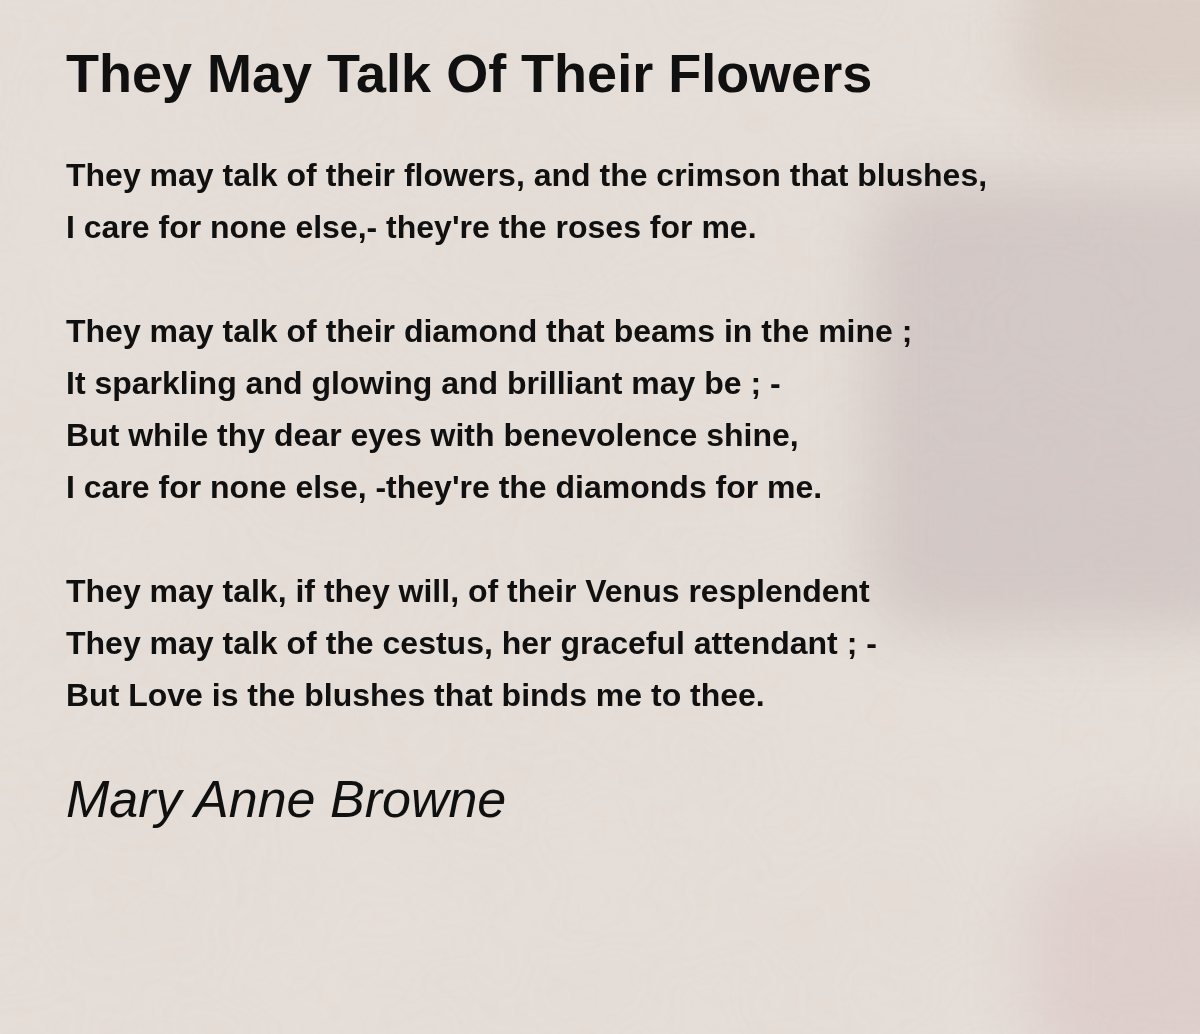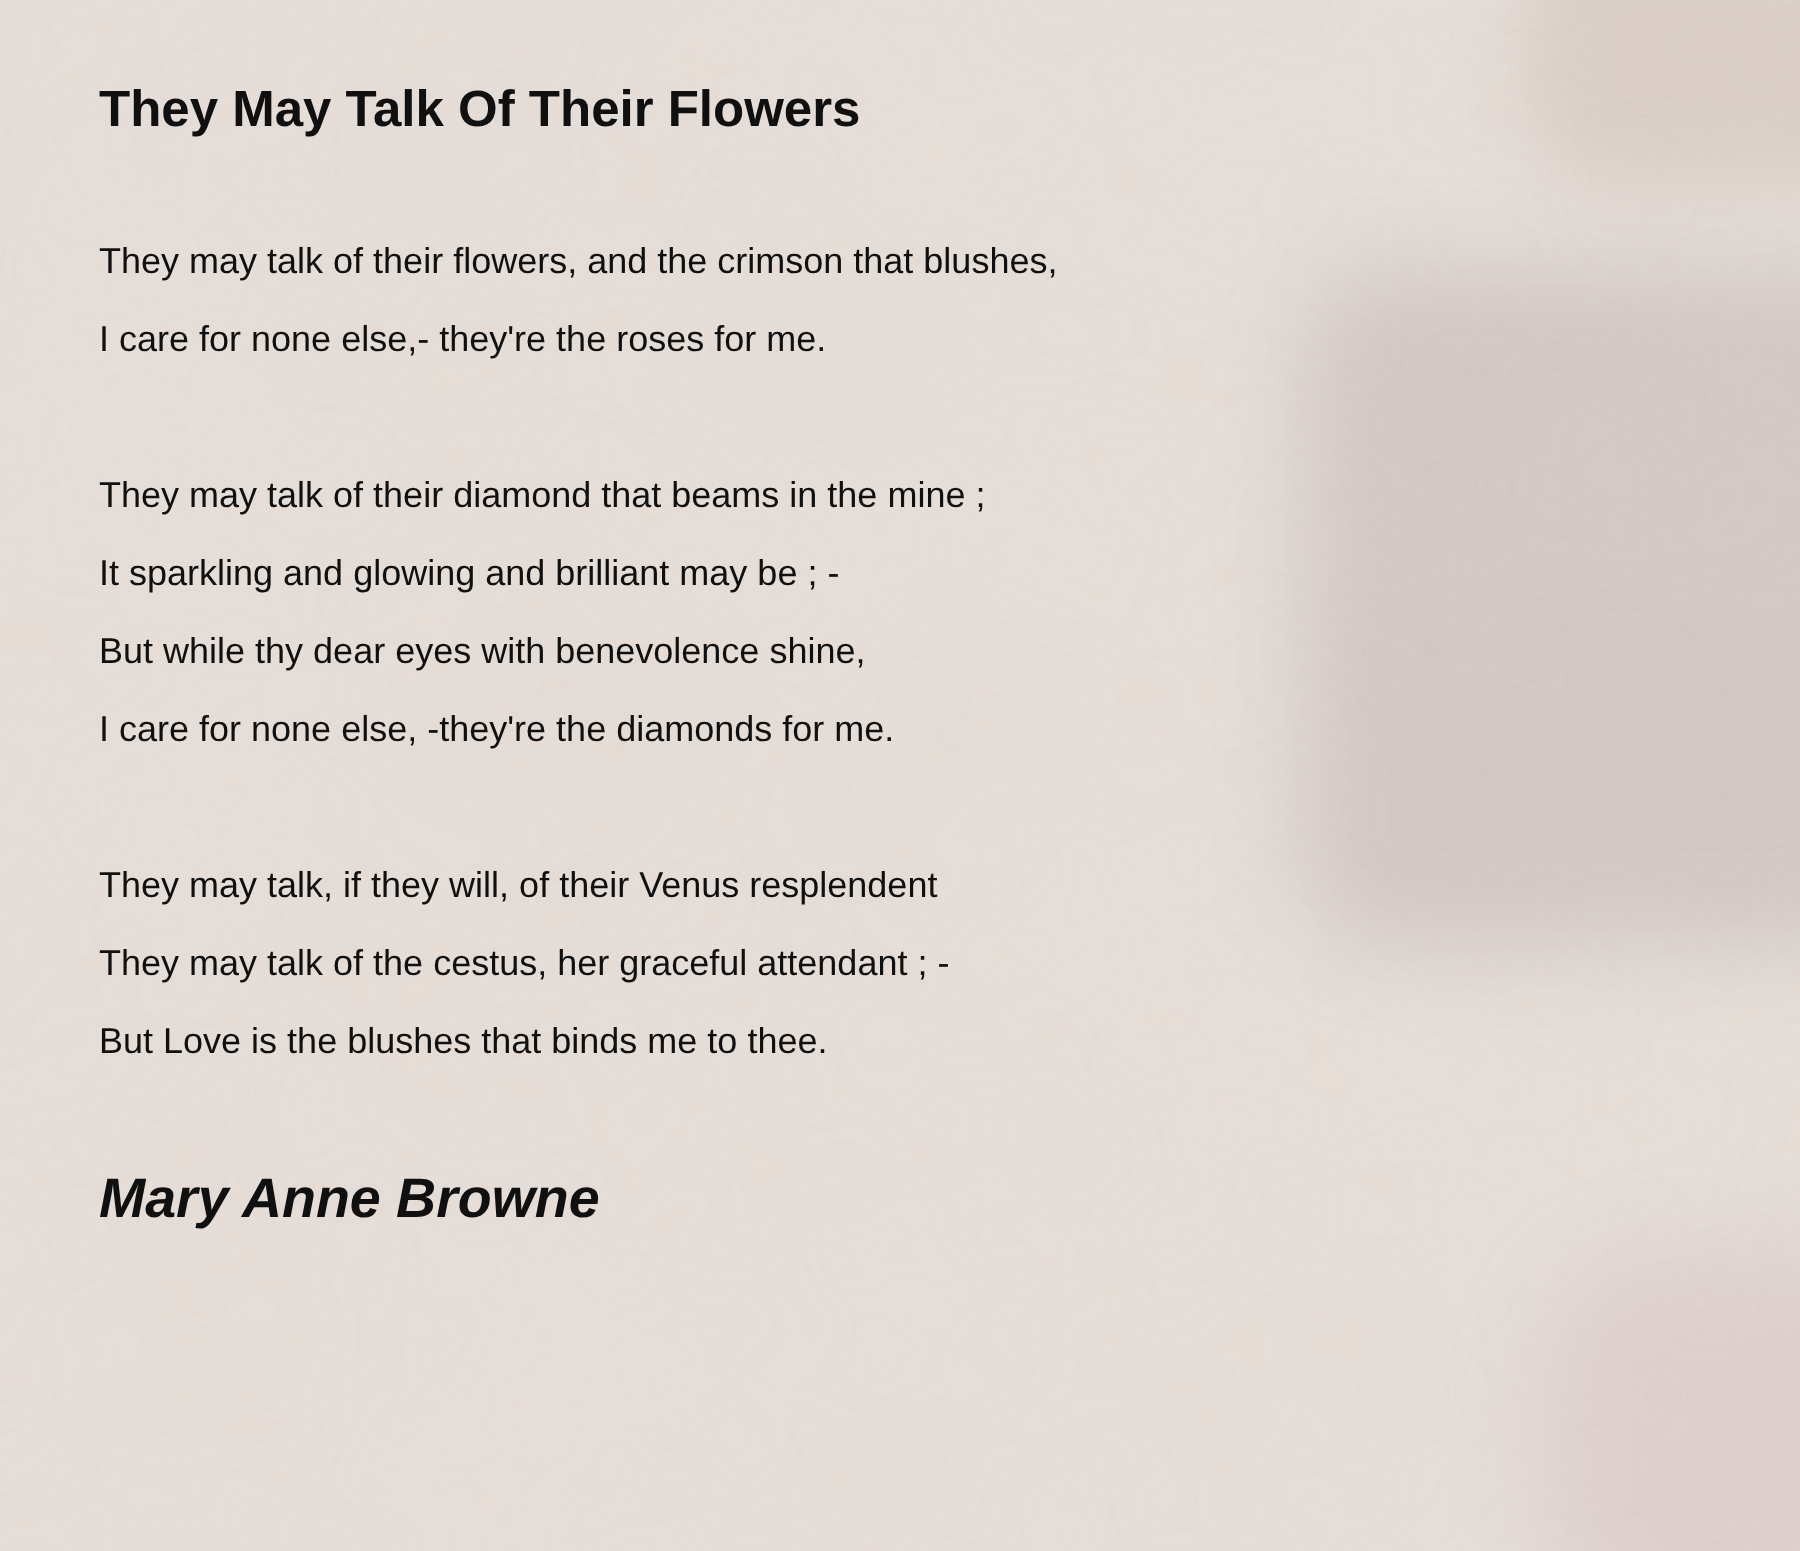--- a/index.html
+++ b/index.html
@@ -43,42 +43,42 @@
     border-radius: 60px;
     filter: blur(24px);
   }
   .content {
     position: relative;
     padding: 0 40px 0 66px;
     color: #101010;
   }
   .poem-title {
     margin: 47px 0 0 0;
-    font-size: 34px;
+    font-size: 54px;
     line-height: 52px;
     font-weight: bold;
     letter-spacing: 0;
   }
   .stanzas {
     margin-top: 50px;
   }
   .stanza {
     margin: 0 0 52px 0;
   }
   .line {
-    font-size: 24px;
-    font-weight: normal;
+    font-size: 32px;
+    font-weight: bold;
     line-height: 52px;
     white-space: nowrap;
   }
   .poem-author {
     margin-top: 5px; 
-    font-size: 37px;
+    font-size: 52px;
     font-style: italic;
-    font-weight: bold;
+    font-weight: normal;
     line-height: 52px;
   }
 </style>
 </head>
 <body>
 
 <svg class="texture-layer" viewBox="0 0 1200 1034" preserveAspectRatio="none" aria-hidden="true">
   <defs>
     <filter id="texCoarse" x="0" y="0" width="100%" height="100%">
       <feTurbulence type="fractalNoise" baseFrequency="0.0045 0.005" numOctaves="3" seed="11"></feTurbulence>

